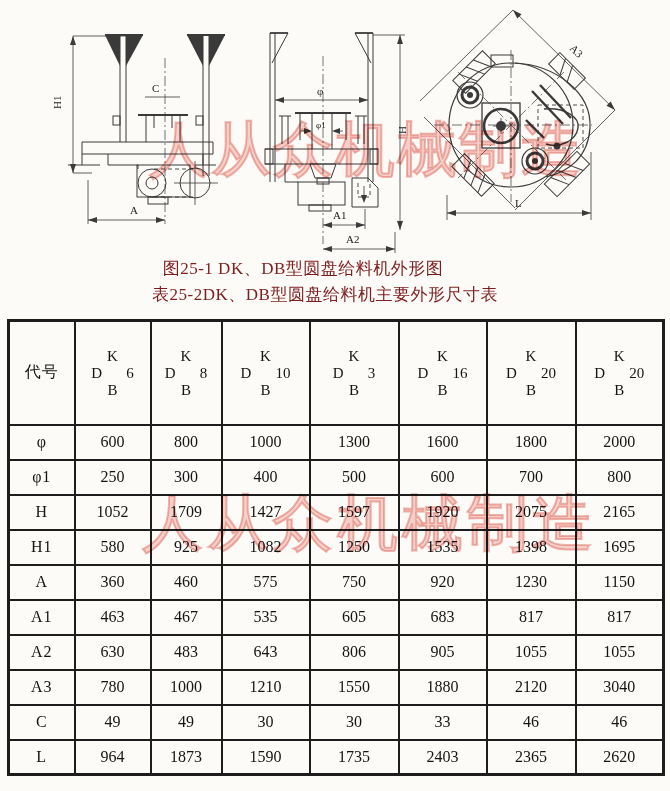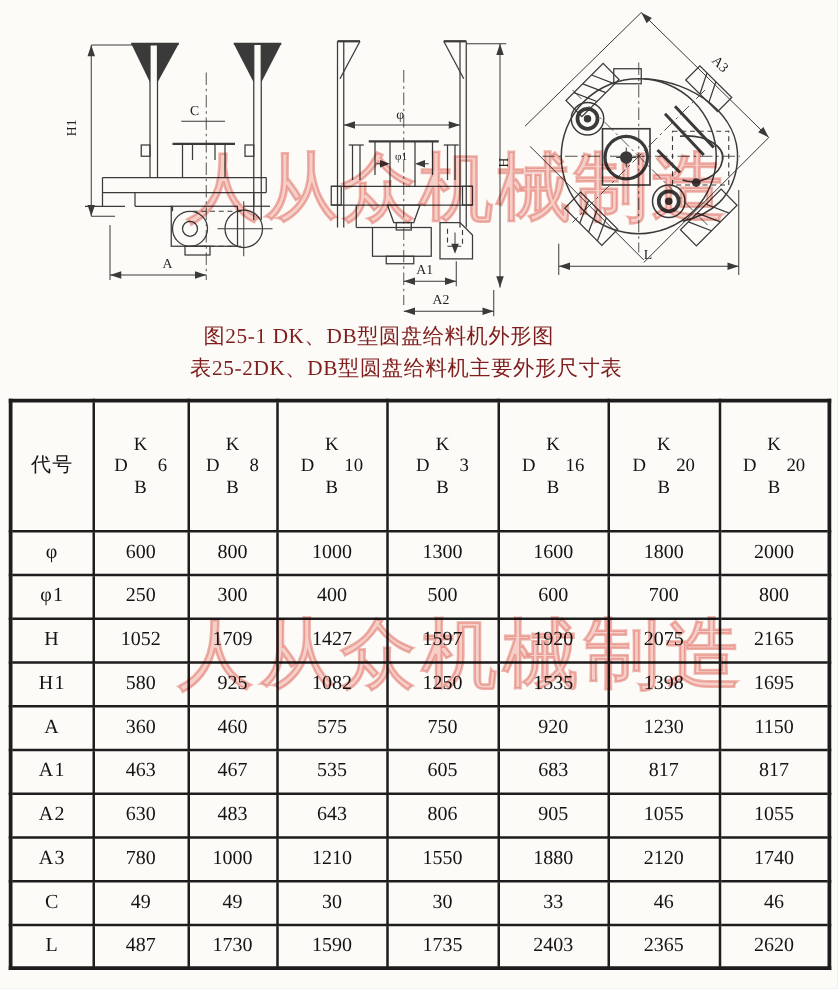--- a/index.html
+++ b/index.html
@@ -412,36 +412,36 @@
           <td>1055</td>
         </tr>
       <tr>
           <td class="rl">A3</td>
           <td>780</td>
           <td>1000</td>
           <td>1210</td>
           <td>1550</td>
           <td>1880</td>
           <td>2120</td>
-          <td>1740</td>
+          <td>3040</td>
         </tr>
       <tr>
           <td class="rl">C</td>
           <td>49</td>
           <td>49</td>
           <td>30</td>
           <td>30</td>
           <td>33</td>
           <td>46</td>
           <td>46</td>
         </tr>
       <tr>
           <td class="rl">L</td>
-          <td>487</td>
-          <td>1730</td>
+          <td>964</td>
+          <td>1873</td>
           <td>1590</td>
           <td>1735</td>
           <td>2403</td>
           <td>2365</td>
           <td>2620</td>
         </tr>
     </tbody>
   </table>
 
 </div>

